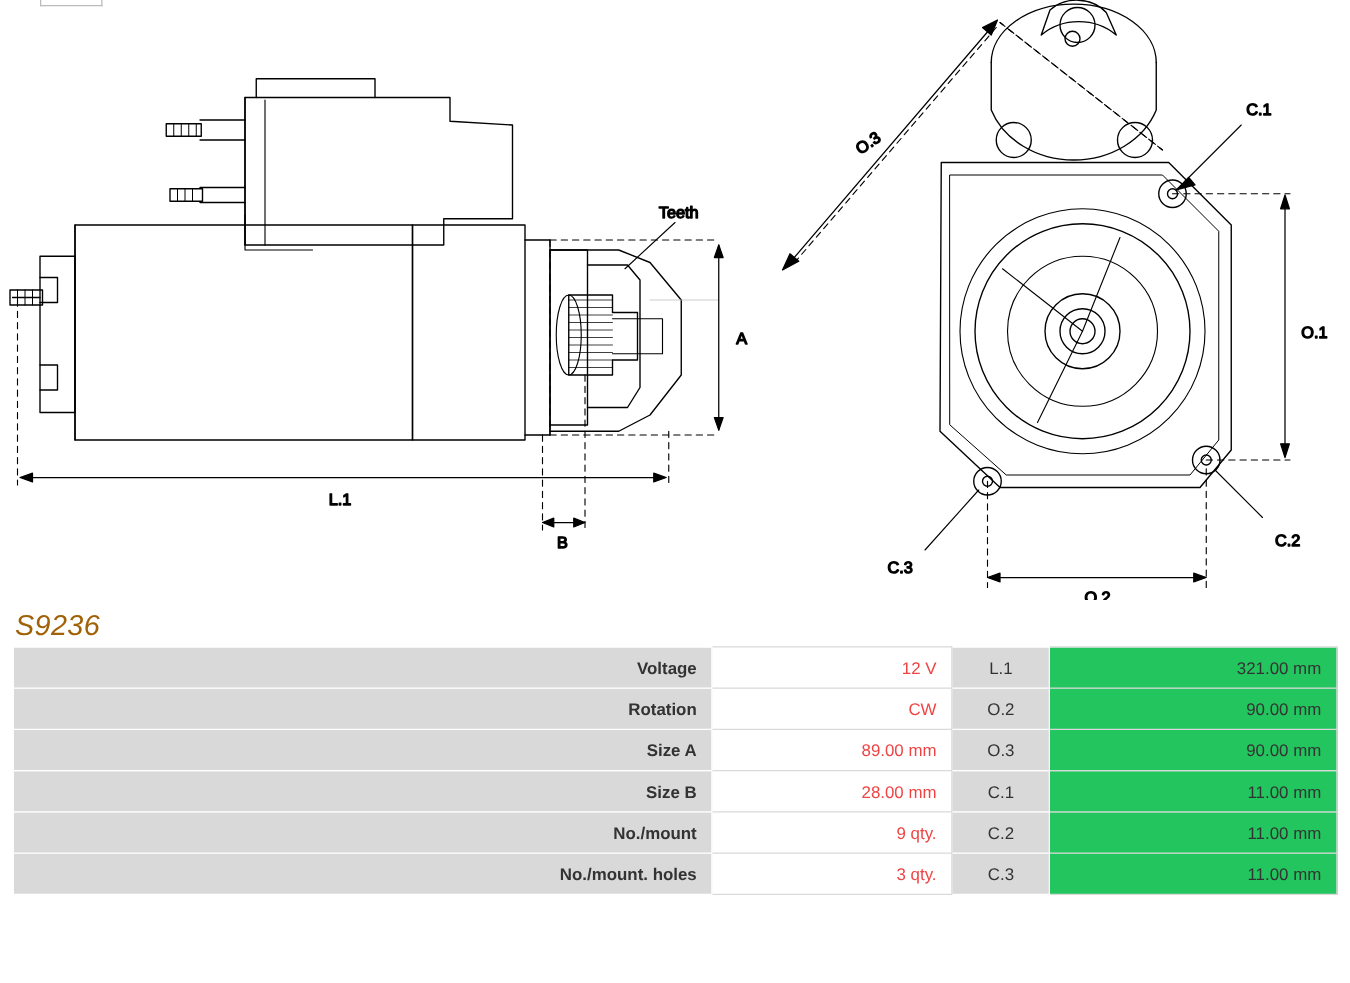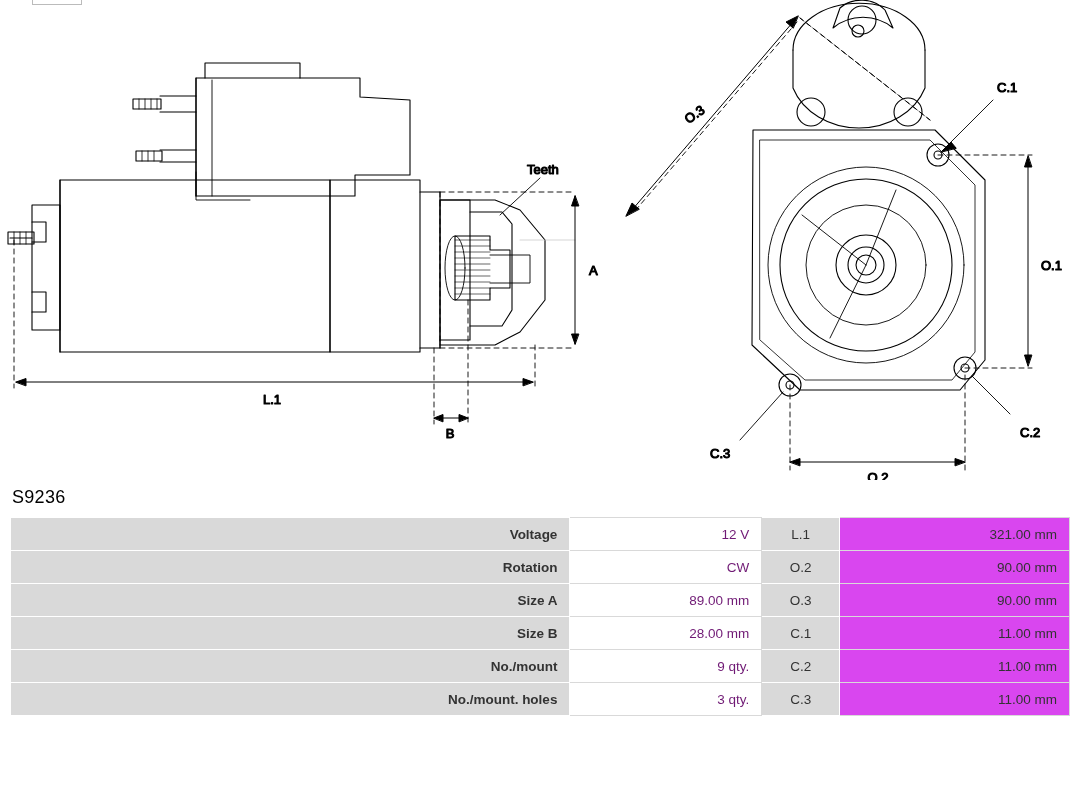--- a/index.html
+++ b/index.html
@@ -29,24 +29,25 @@
     font-family: "Liberation Sans", sans-serif;
     font-size: 13px;
     fill: #000;
   }
 
   
   #product-code {
     position: absolute;
     left: 12px;
     top: 487px;
-    font-size: 18px;
-    color: #000000;
+    font-size: 23px;
+    color: #a16207;
     font-family: "Liberation Sans", sans-serif;
     letter-spacing: 0.3px;
+    font-style: italic;
   }
 
   
   #spec-table {
     position: absolute;
     left: 10px;
     top: 517px;
     width: 1060px;
     border-collapse: collapse;
     font-size: 13.5px;
@@ -64,30 +65,30 @@
     text-align: right;
     width: 560px;
     color: #333;
     font-weight: bold;
   }
   .c-value {
     background: #ffffff;
     text-align: right;
     width: 192px;
     border: 1px solid #d9d9d9 !important;
-    color: #701a75;
+    color: #ef4444;
   }
   .c-label2 {
     background: #d9d9d9;
     text-align: center;
     width: 78px;
     color: #333;
   }
   .c-value2 {
-    background: #d946ef;
+    background: #22c55e;
     text-align: right;
     width: 230px;
     border: 1px solid #d9d9d9 !important;
     color: #333;
   }
   .c-empty {
     background: #d9d9d9;
   }
   .c-empty-white {
     background: #ffffff;

